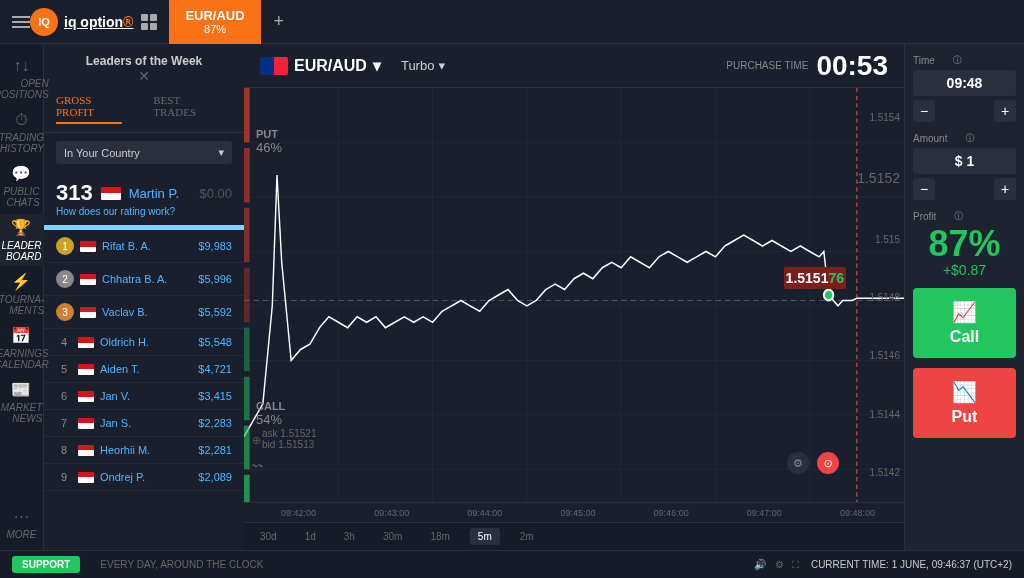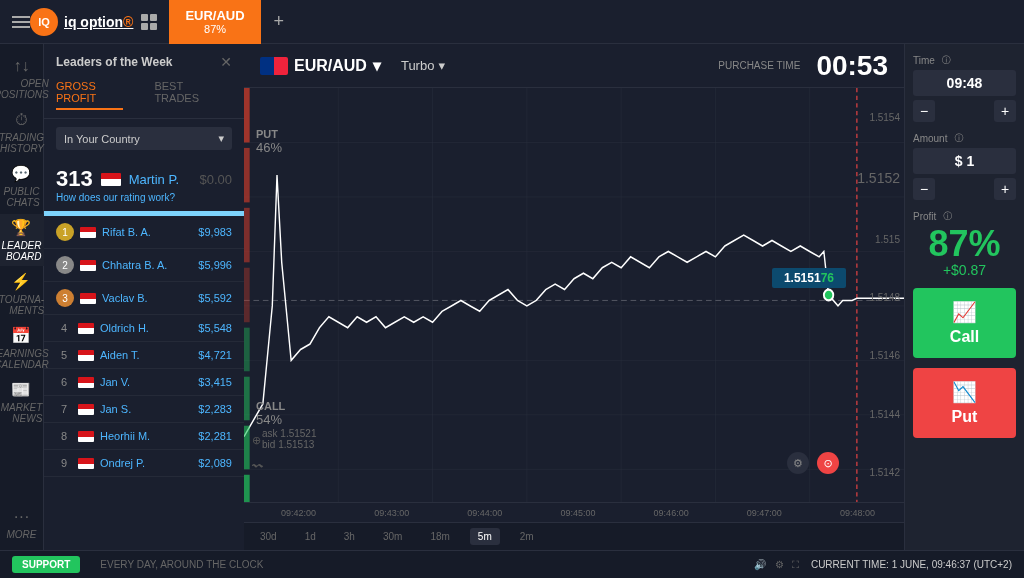--- a/index.html
+++ b/index.html
@@ -24,24 +24,24 @@
     
     .main { display: flex; flex: 1; overflow: hidden; }
     .sidebar-nav { width: 44px; background: #161b28; display: flex; flex-direction: column; align-items: center; padding-top: 8px; gap: 2px; flex-shrink: 0; border-right: 1px solid #2a2f3e; }
     .nav-item { width: 44px; height: 52px; display: flex; flex-direction: column; align-items: center; justify-content: center; gap: 3px; cursor: pointer; color: #666; font-size: 9px; text-align: center; }
     .nav-item.active { color: #fff; background: #1e2330; }
     .nav-item .nav-icon { font-size: 16px; }
     .nav-item .nav-label { font-size: 10px; line-height: 1.1; text-align: right; font-style: italic; }
 
     
     .leaderboard-panel { flex: 1; display: flex; flex-direction: column; overflow: hidden; }
-    .lb-header { display: flex; align-items: center; justify-content: space-between; padding: 10px 12px 6px; }
+    .lb-header { display: flex; align-items: center; justify-content: space-between; padding: 10px 12px 6px; flex-direction: column; }
     .lb-title { font-size: 12px; color: #ccc; font-weight: bold; }
     .lb-close { color: #666; cursor: pointer; font-size: 14px; }
-    .lb-tabs { display: flex; padding: 0 12px 8px; border-bottom: 1px solid #2a2f3e; gap: 15px; }
+    .lb-tabs { display: flex; padding: 0 12px 8px; border-bottom: 1px solid #2a2f3e; gap: 15px; font-family: Liberation Serif, serif; }
     .lb-tab { font-size: 11px; padding: 4px 0; cursor: pointer; color: #666; margin-right: 16px; }
     .lb-tab.active { color: #f97316; border-bottom: 2px solid #f97316; }
     .lb-filter { margin: 8px 12px; background: #2a2f3e; border-radius: 3px; padding: 5px 8px; display: flex; align-items: center; justify-content: space-between; cursor: pointer; font-size: 11px; color: #ccc; }
     .lb-my-rank { padding: 8px 12px; border-bottom: 5px solid #7dd3fc; }
     .my-rank-row { display: flex; align-items: center; gap: 8px; }
     .rank-num { font-size: 22px; font-weight: bold; color: #fff; }
     .player-name { font-size: 13px; color: #4db6ff; }
     .player-profit { font-size: 13px; color: #555; margin-left: auto; }
     .no-trades-msg { font-size: 10px; color: #666; padding: 6px 0; line-height: 1.4; }
     .rating-link { font-size: 10px; color: #4db6ff; cursor: pointer; }
@@ -50,21 +50,21 @@
     .lb-rank { font-size: 11px; color: #888; width: 16px; text-align: center; }
     .lb-medal { width: 18px; height: 18px; border-radius: 50%; display: flex; align-items: center; justify-content: center; font-size: 10px; }
     .lb-name { font-size: 11px; color: #4db6ff; flex: 1; }
     .lb-amount { font-size: 11px; color: #4db6ff; }
 
     
     .chart-area { flex: 1; display: flex; flex-direction: column; background: #1a1f2e; position: relative; overflow: hidden; }
     .chart-header { height: 44px; display: flex; align-items: center; padding: 0 16px; border-bottom: 1px solid #2a2f3e; gap: 12px; }
     .pair-selector { display: flex; align-items: center; gap: 6px; font-size: 16px; font-weight: bold; cursor: pointer; }
     .turbo-selector { display: flex; align-items: center; gap: 4px; font-size: 13px; color: #ccc; cursor: pointer; padding: 4px 8px; }
-    .purchase-time { margin-left: auto; display: flex; align-items: center; gap: 16px; }
+    .purchase-time { margin-left: auto; display: flex; align-items: center; gap: 8px; }
     .purchase-label { font-size: 10px; color: #888; }
     .time-display { font-size: 28px; font-weight: bold; color: #fff; }
 
     
     .chart-canvas { flex: 1; position: relative; background: #1a1f2e; }
 
     
     .chart-svg { width: 100%; height: 100%; }
 
     
@@ -74,21 +74,21 @@
     .time-axis { height: 20px; background: #1a1f2e; border-top: 1px solid #2a2f3e; display: flex; align-items: center; padding: 0 0 0 8px; }
     .time-tick { font-size: 9px; color: #666; flex: 1; text-align: center; }
 
     
     .period-selector { height: 28px; background: #161b28; display: flex; align-items: center; padding: 0 8px; gap: 12px; border-top: 1px solid #2a2f3e; }
     .period-btn { padding: 3px 8px; font-size: 10px; color: #666; cursor: pointer; border-radius: 3px; }
     .period-btn.active { background: #2a2f3e; color: #fff; }
 
     
     .right-panel { width: 120px; background: #1e2330; border-left: 1px solid #2a2f3e; display: flex; flex-direction: column; padding: 10px 8px; gap: 10px; flex-shrink: 0; }
-    .rp-label { font-size: 10px; color: #888; display: flex; align-items: center; gap: 7px; margin-bottom: 3px; }
+    .rp-label { font-size: 10px; color: #888; display: flex; align-items: center; gap: 18px; margin-bottom: 3px; }
     .rp-value-box { background: #2a2f3e; border-radius: 3px; padding: 5px 8px; font-size: 14px; font-weight: bold; color: #fff; text-align: center; }
     .rp-stepper { display: flex; justify-content: space-between; margin-top: 4px; }
     .stepper-btn { width: 22px; height: 22px; background: #2a2f3e; border-radius: 3px; display: flex; align-items: center; justify-content: center; cursor: pointer; color: #fff; font-size: 14px; }
     .profit-pct { font-size: 36px; font-weight: bold; color: #22c55e; text-align: center; line-height: 1; }
     .profit-dollar { font-size: 14px; color: #22c55e; text-align: center; }
     .call-btn { background: #22c55e; border-radius: 4px; padding: 12px 0; text-align: center; cursor: pointer; display: flex; flex-direction: column; align-items: center; gap: 4px; }
     .call-btn-label { font-size: 16px; font-weight: bold; color: #fff; }
     .put-btn { background: #ef4444; border-radius: 4px; padding: 12px 0; text-align: center; cursor: pointer; display: flex; flex-direction: column; align-items: center; gap: 4px; }
     .put-btn-label { font-size: 16px; font-weight: bold; color: #fff; }
 
@@ -322,21 +322,21 @@
       <div style="position:absolute;right:4px;top:0;bottom:0;width:55px;display:flex;flex-direction:column;justify-content:space-around;pointer-events:none;">
         <div style="font-size:10px;color:#666;text-align:right;">1.5154</div>
         <div style="font-size:14px;color:#666;text-align:right;">1.5152</div>
         <div style="font-size:10px;color:#666;text-align:right;">1.515</div>
         <div style="font-size:10px;color:#666;text-align:right;">1.5148</div>
         <div style="font-size:10px;color:#666;text-align:right;">1.5146</div>
         <div style="font-size:10px;color:#666;text-align:right;">1.5144</div>
         <div style="font-size:10px;color:#666;text-align:right;">1.5142</div>
       </div>
 
-      <div style="position:absolute;right:58px;top:46%;transform:translateY(-50%);background:#0c4a6e;padding:3px 12px;border-radius:2px;font-size:12px;font-weight:bold;color:#fff;display:flex;align-items:center;white-space:nowrap;z-index:10;">
+      <div style="position:absolute;right:58px;top:46%;transform:translateY(-50%);background:#7f1d1d;padding:3px 2px;border-radius:2px;font-size:14px;font-weight:bold;color:#fff;display:flex;align-items:center;white-space:nowrap;z-index:10;">
         <span>1.5151</span>
           <span style="color:#22c55e;">76</span>
       </div>
 
       <div style="position:absolute;left:12px;top:40px;">
         <div style="font-size:11px;color:#888;font-weight:bold;">PUT</div>
         <div style="font-size:13px;color:#888;">46%</div>
       </div>
 
       <div style="position:absolute;left:12px;bottom:75px;">

